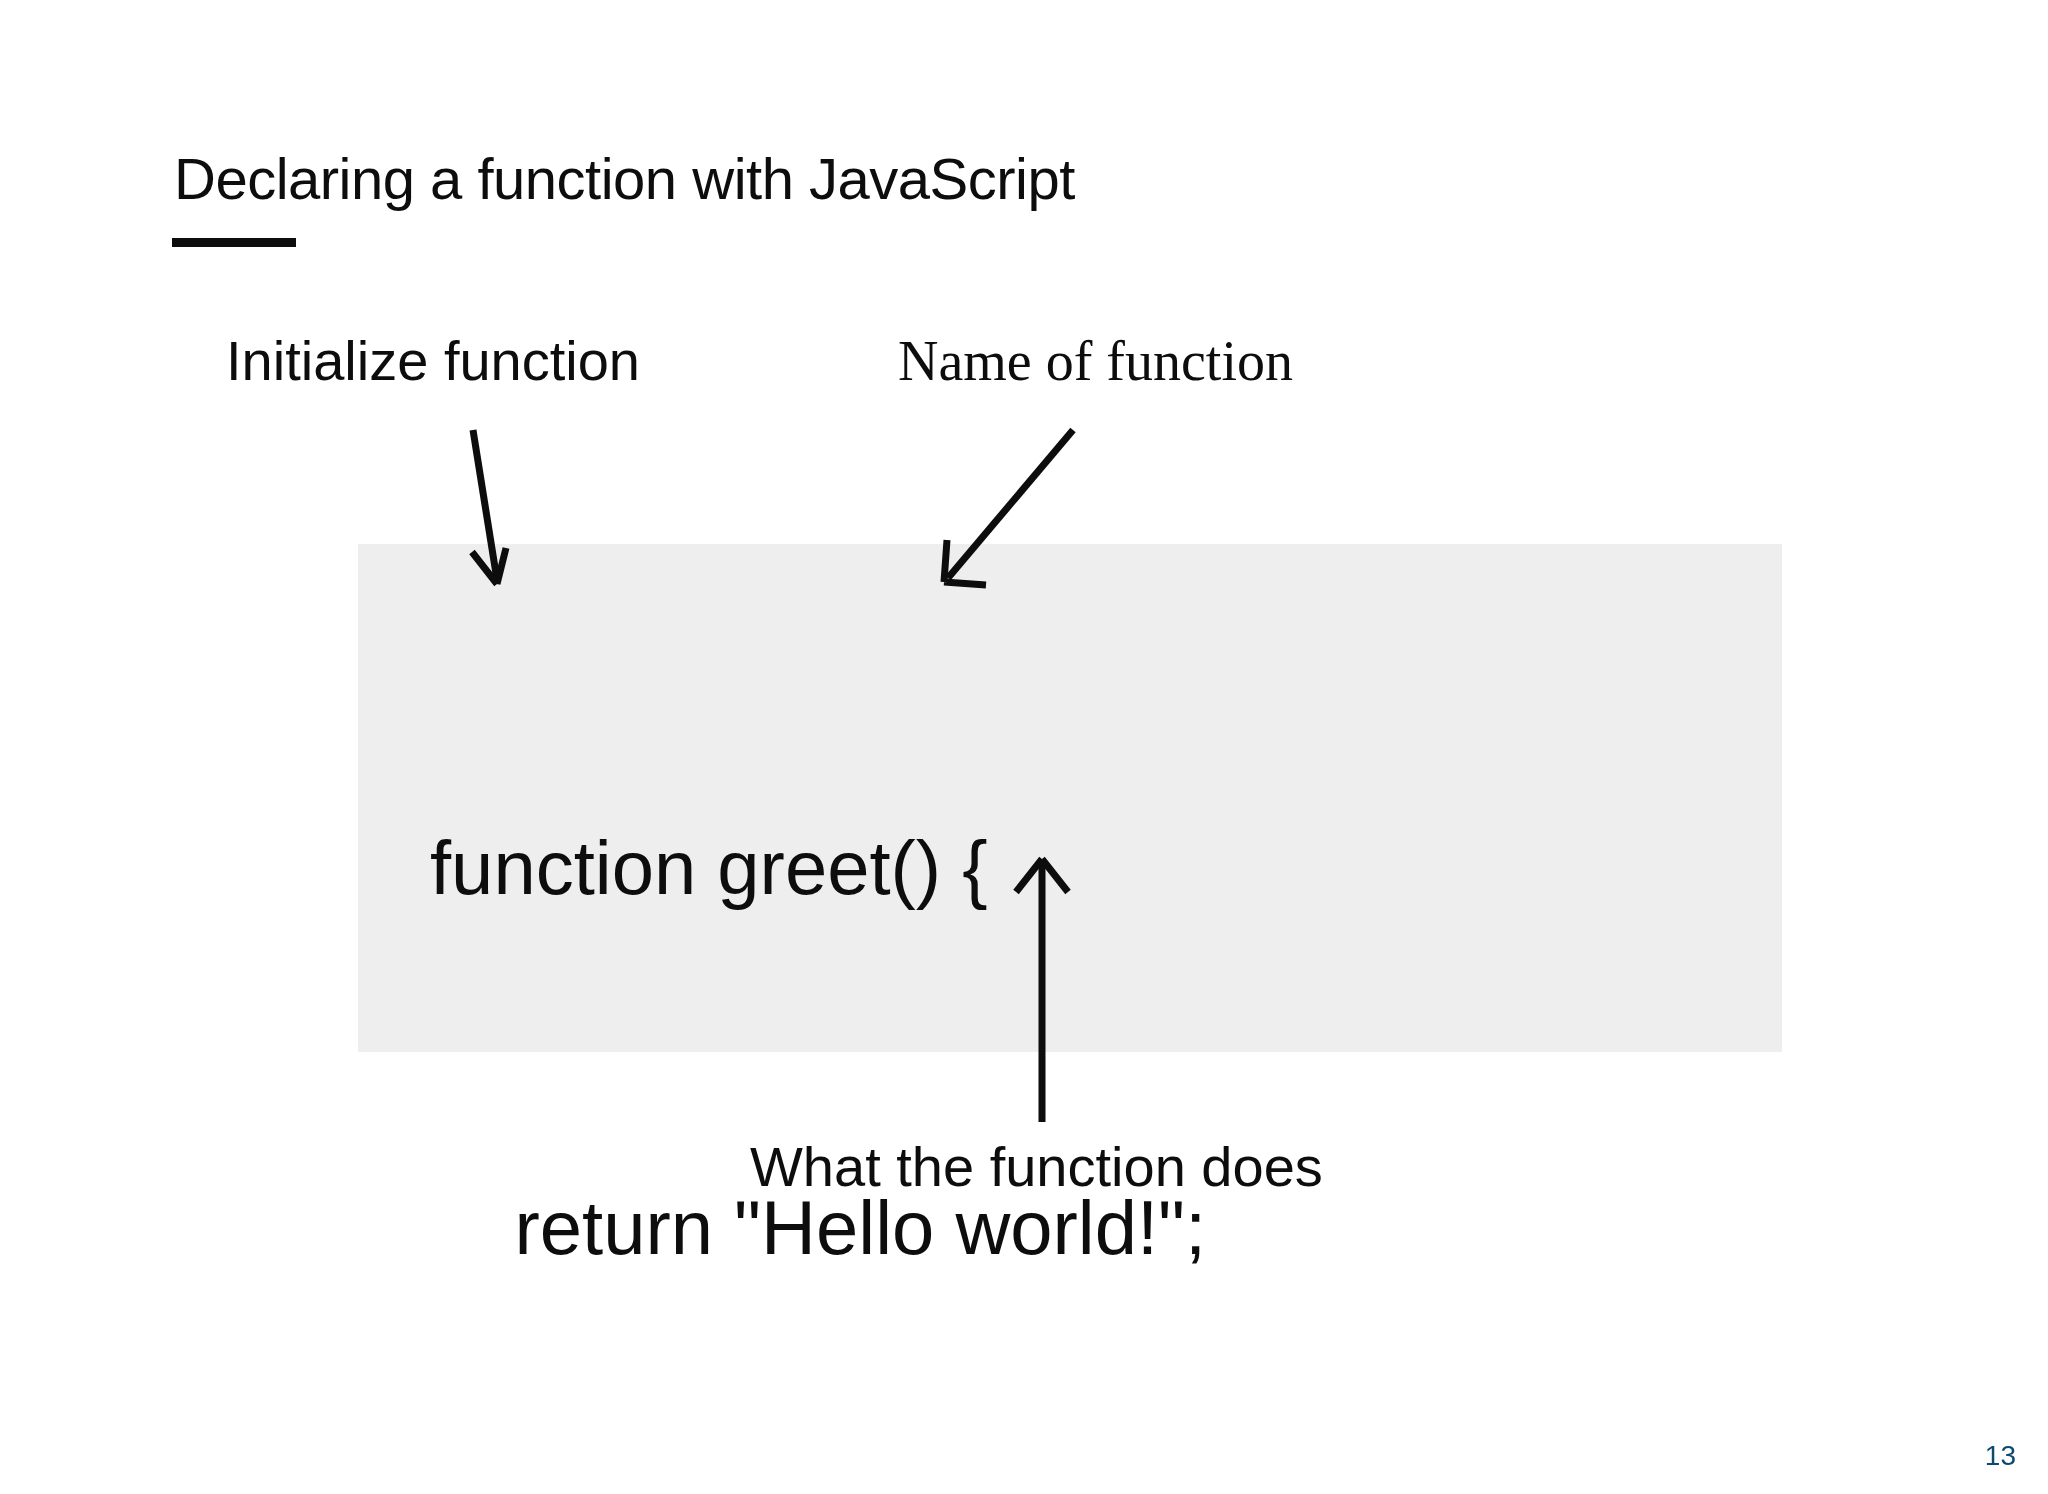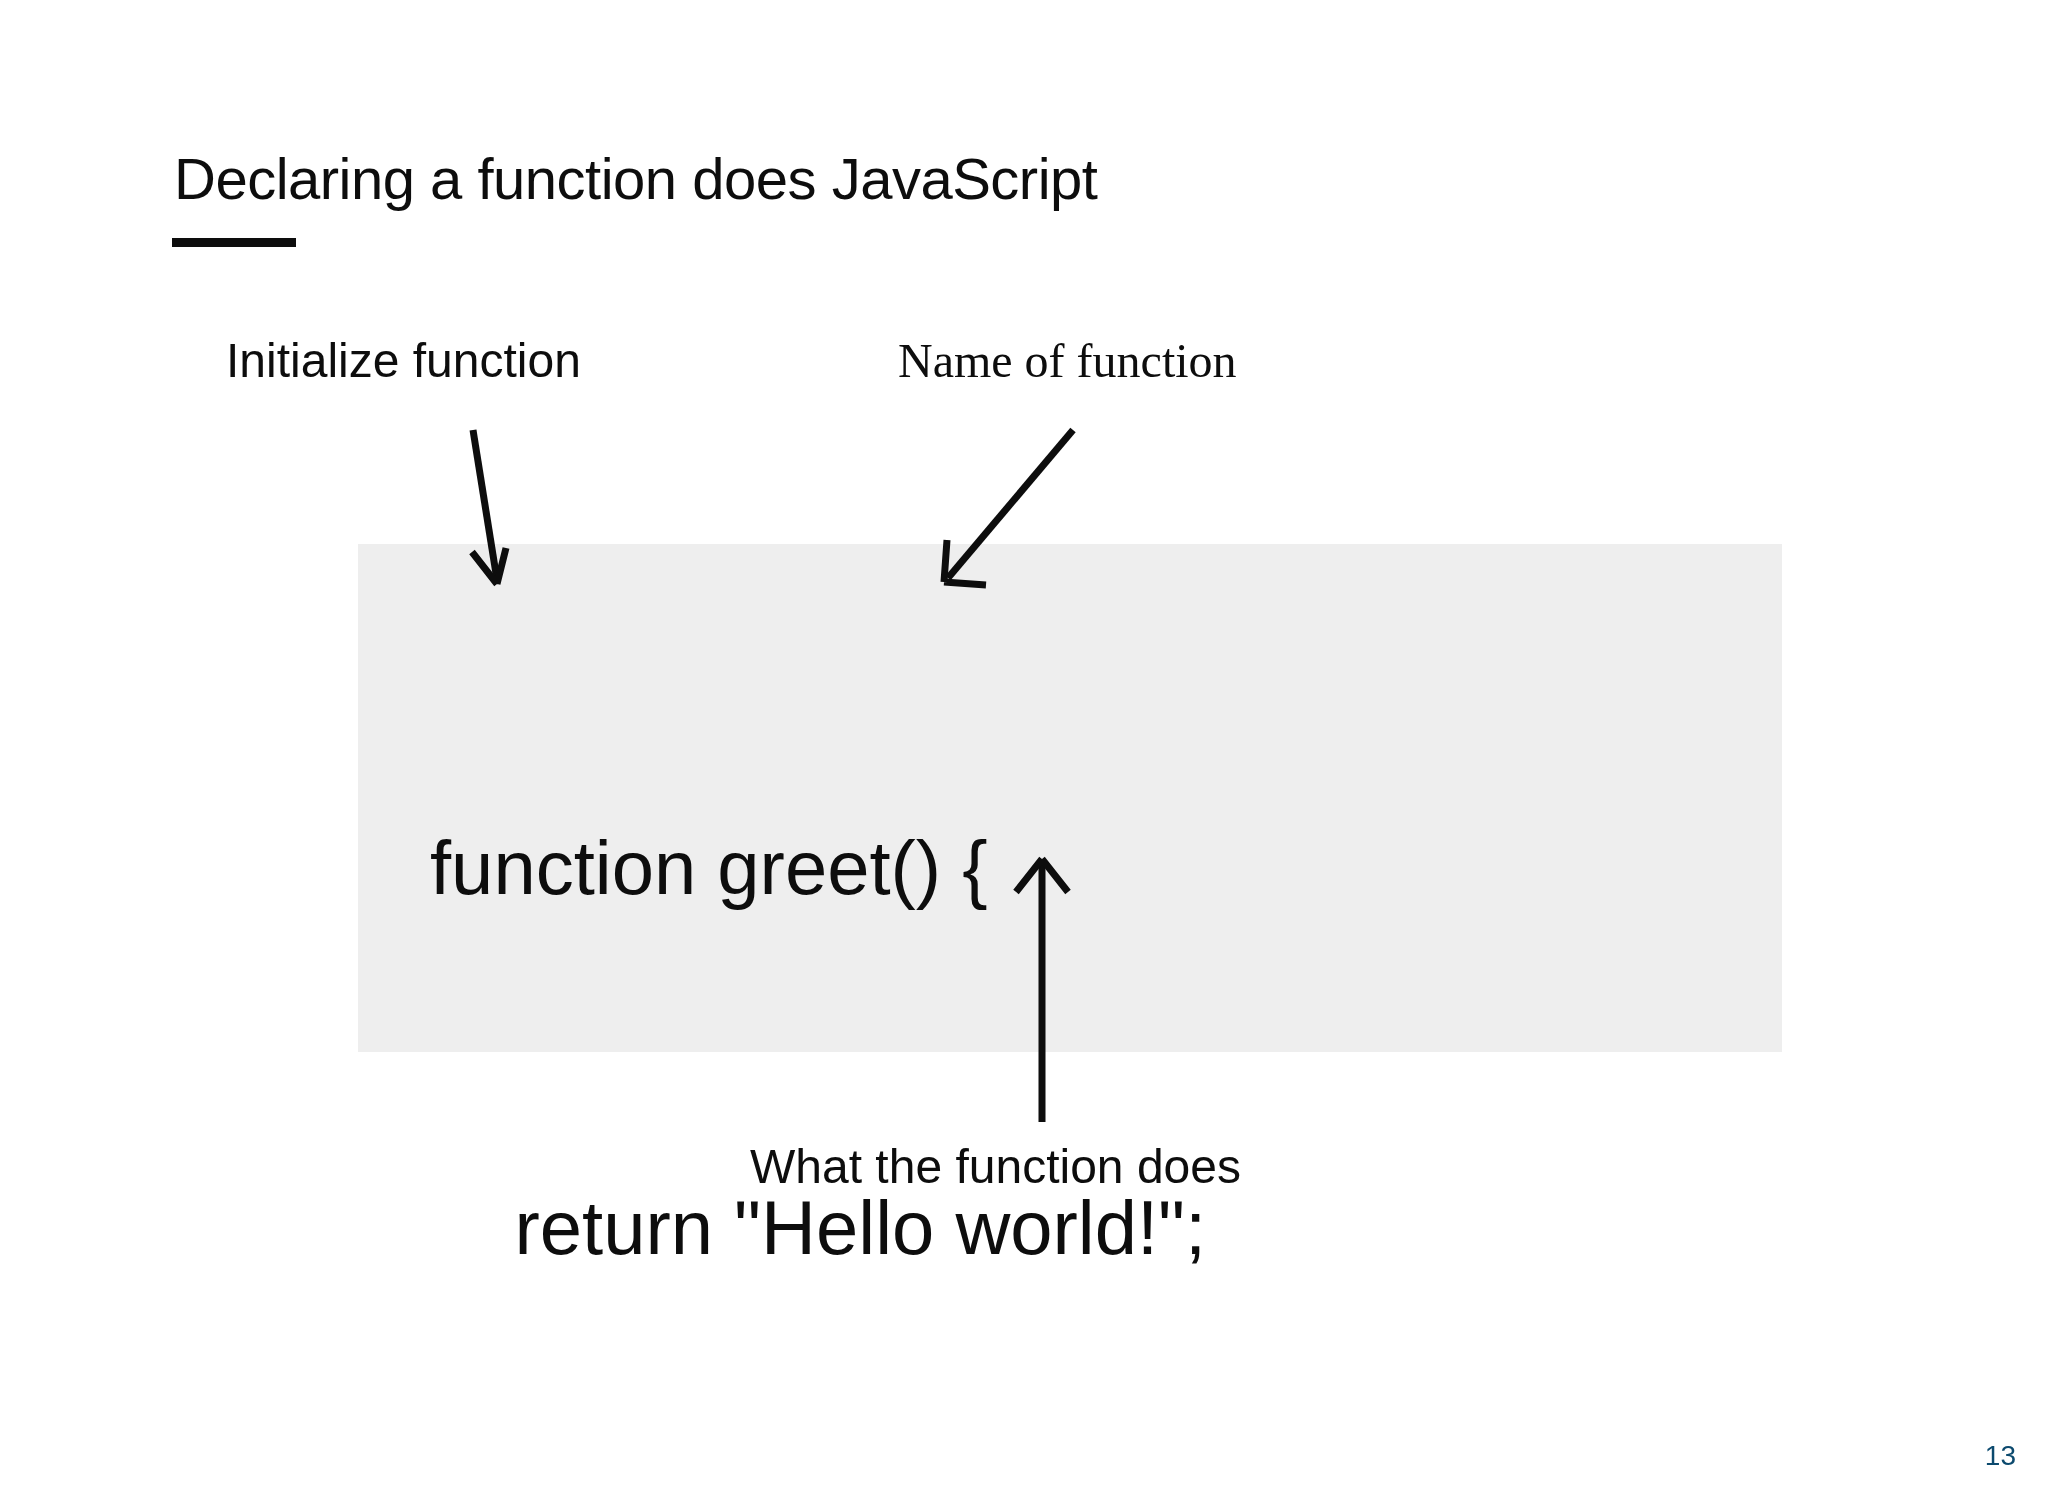--- a/index.html
+++ b/index.html
@@ -37,21 +37,21 @@
     left: 172px;
     top: 238px;
     width: 124px;
     height: 9px;
     background: #0d0d0d;
   }
 
   
   .callout-label {
     position: absolute;
-    font-size: 48px;
+    font-size: 56px;
     line-height: 58px;
     white-space: nowrap;
     color: #0d0d0d;
   }
   #label-initialize { left: 226px; top: 332px; }
   #label-name       { left: 898px; top: 332px; font-family: Liberation Serif, serif; }
   #label-what       { left: 750px; top: 1138px; }
 
   
   #code-block {
@@ -93,21 +93,21 @@
     font-size: 28px;
     line-height: 32px;
     color: #0c4a6e;
   }
 </style>
 </head>
 <body>
 
 <div id="slide">
 
-  <div id="slide-title">Declaring a function does JavaScript</div>
+  <div id="slide-title">Declaring a function with JavaScript</div>
   <div id="title-rule"></div>
 
   <div class="callout-label" id="label-initialize">Initialize function</div>
 
   <div class="callout-label" id="label-name">Name of function</div>
 
   <div id="code-block">
     <div id="code-text">
       <div class="code-line">function greet() {</div>
       <div class="code-line">    return "Hello world!";</div>

